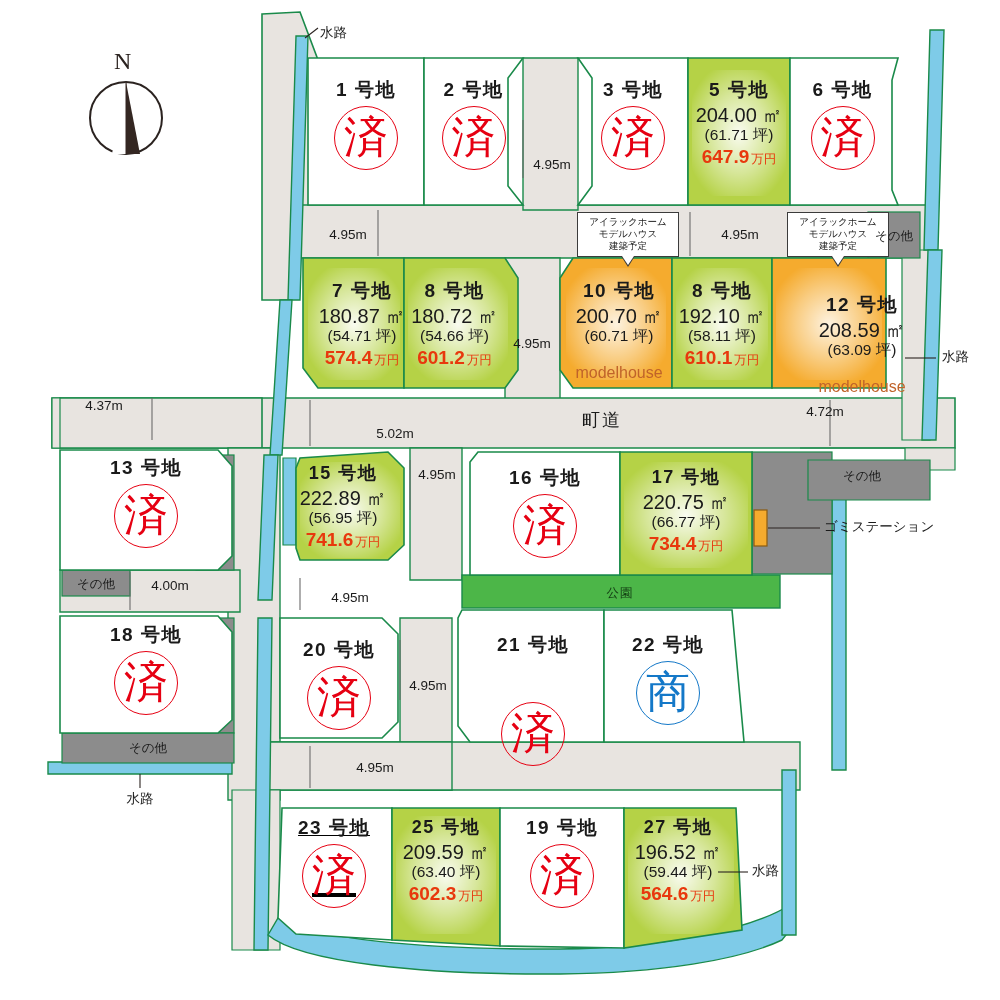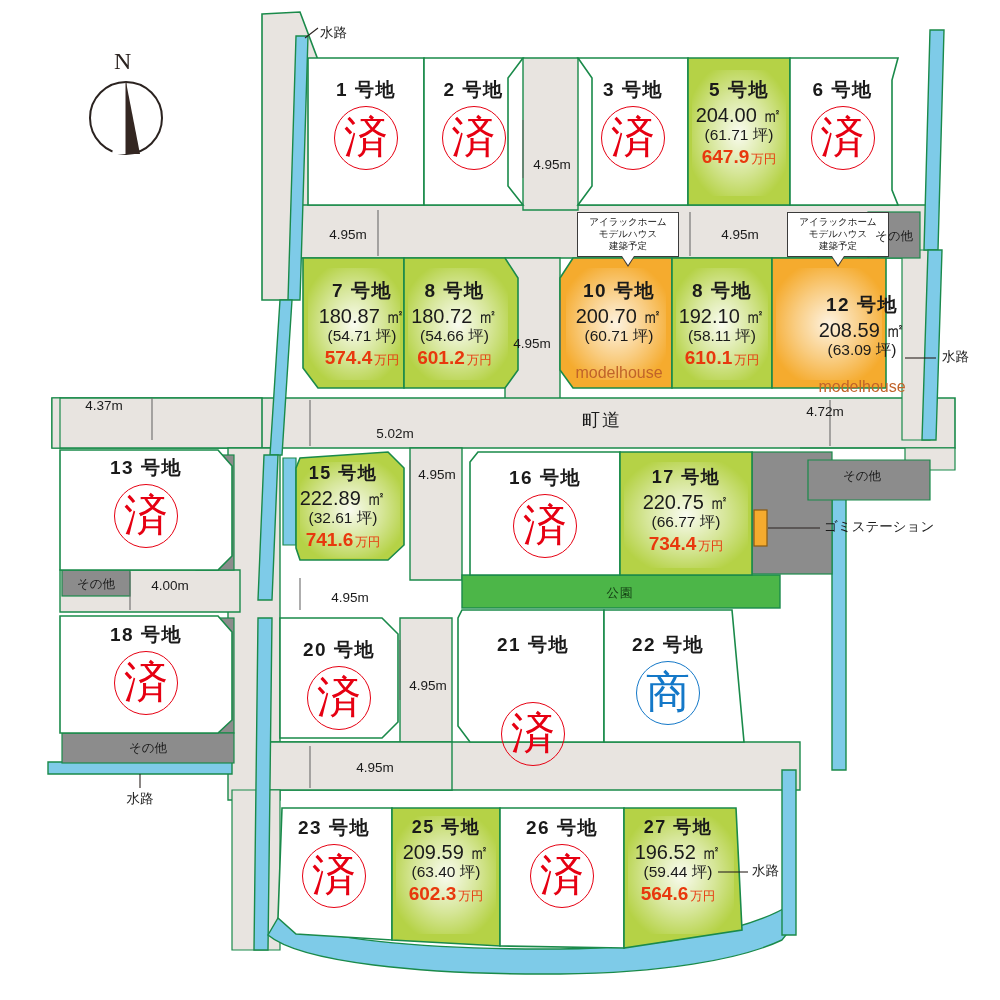--- a/index.html
+++ b/index.html
@@ -288,21 +288,21 @@
   <div class="lot" style="left:60px;top:458px;width:172px;">
     <div class="lname">13 号地</div>
     <div class="stamp">
         <span>済</span>
       </div>
   </div>
 
   <div class="lot" style="left:298px;top:464px;width:90px;">
     <div class="lname sm">15 号地</div>
     <div class="area"><span>222.89</span> ㎡</div>
-    <div class="tsubo">(<span>32.61</span> 坪)</div>
+    <div class="tsubo">(<span>56.95</span> 坪)</div>
     <div class="price"><span>741.6</span><span class="unit">万円</span></div>
   </div>
 
   <div class="lot" style="left:470px;top:468px;width:150px;">
     <div class="lname">16 号地</div>
     <div class="stamp">
         <span>済</span>
       </div>
   </div>
 
@@ -334,36 +334,36 @@
       </div>
   </div>
 
   <div class="lot" style="left:604px;top:635px;width:128px;">
     <div class="lname">22 号地</div>
     <div class="stamp biz">
         <span>商</span>
       </div>
   </div>
 
-  <div class="lot" style="left:282px;top:818px;width:104px;">
+  <div class="lot" style="left:282px;top:818px;width:104px;text-decoration:underline;">
     <div class="lname">23 号地</div>
     <div class="stamp">
         <span>済</span>
       </div>
   </div>
 
   <div class="lot" style="left:392px;top:818px;width:108px;">
     <div class="lname sm">25 号地</div>
     <div class="area"><span>209.59</span> ㎡</div>
     <div class="tsubo">(<span>63.40</span> 坪)</div>
     <div class="price"><span>602.3</span><span class="unit">万円</span></div>
   </div>
 
   <div class="lot" style="left:500px;top:818px;width:124px;">
-    <div class="lname">26 号地</div>
+    <div class="lname">19 号地</div>
     <div class="stamp">
         <span>済</span>
       </div>
   </div>
 
   <div class="lot" style="left:622px;top:818px;width:112px;">
     <div class="lname sm">27 号地</div>
     <div class="area"><span>196.52</span> ㎡</div>
     <div class="tsubo">(<span>59.44</span> 坪)</div>
     <div class="price"><span>564.6</span><span class="unit">万円</span></div>

